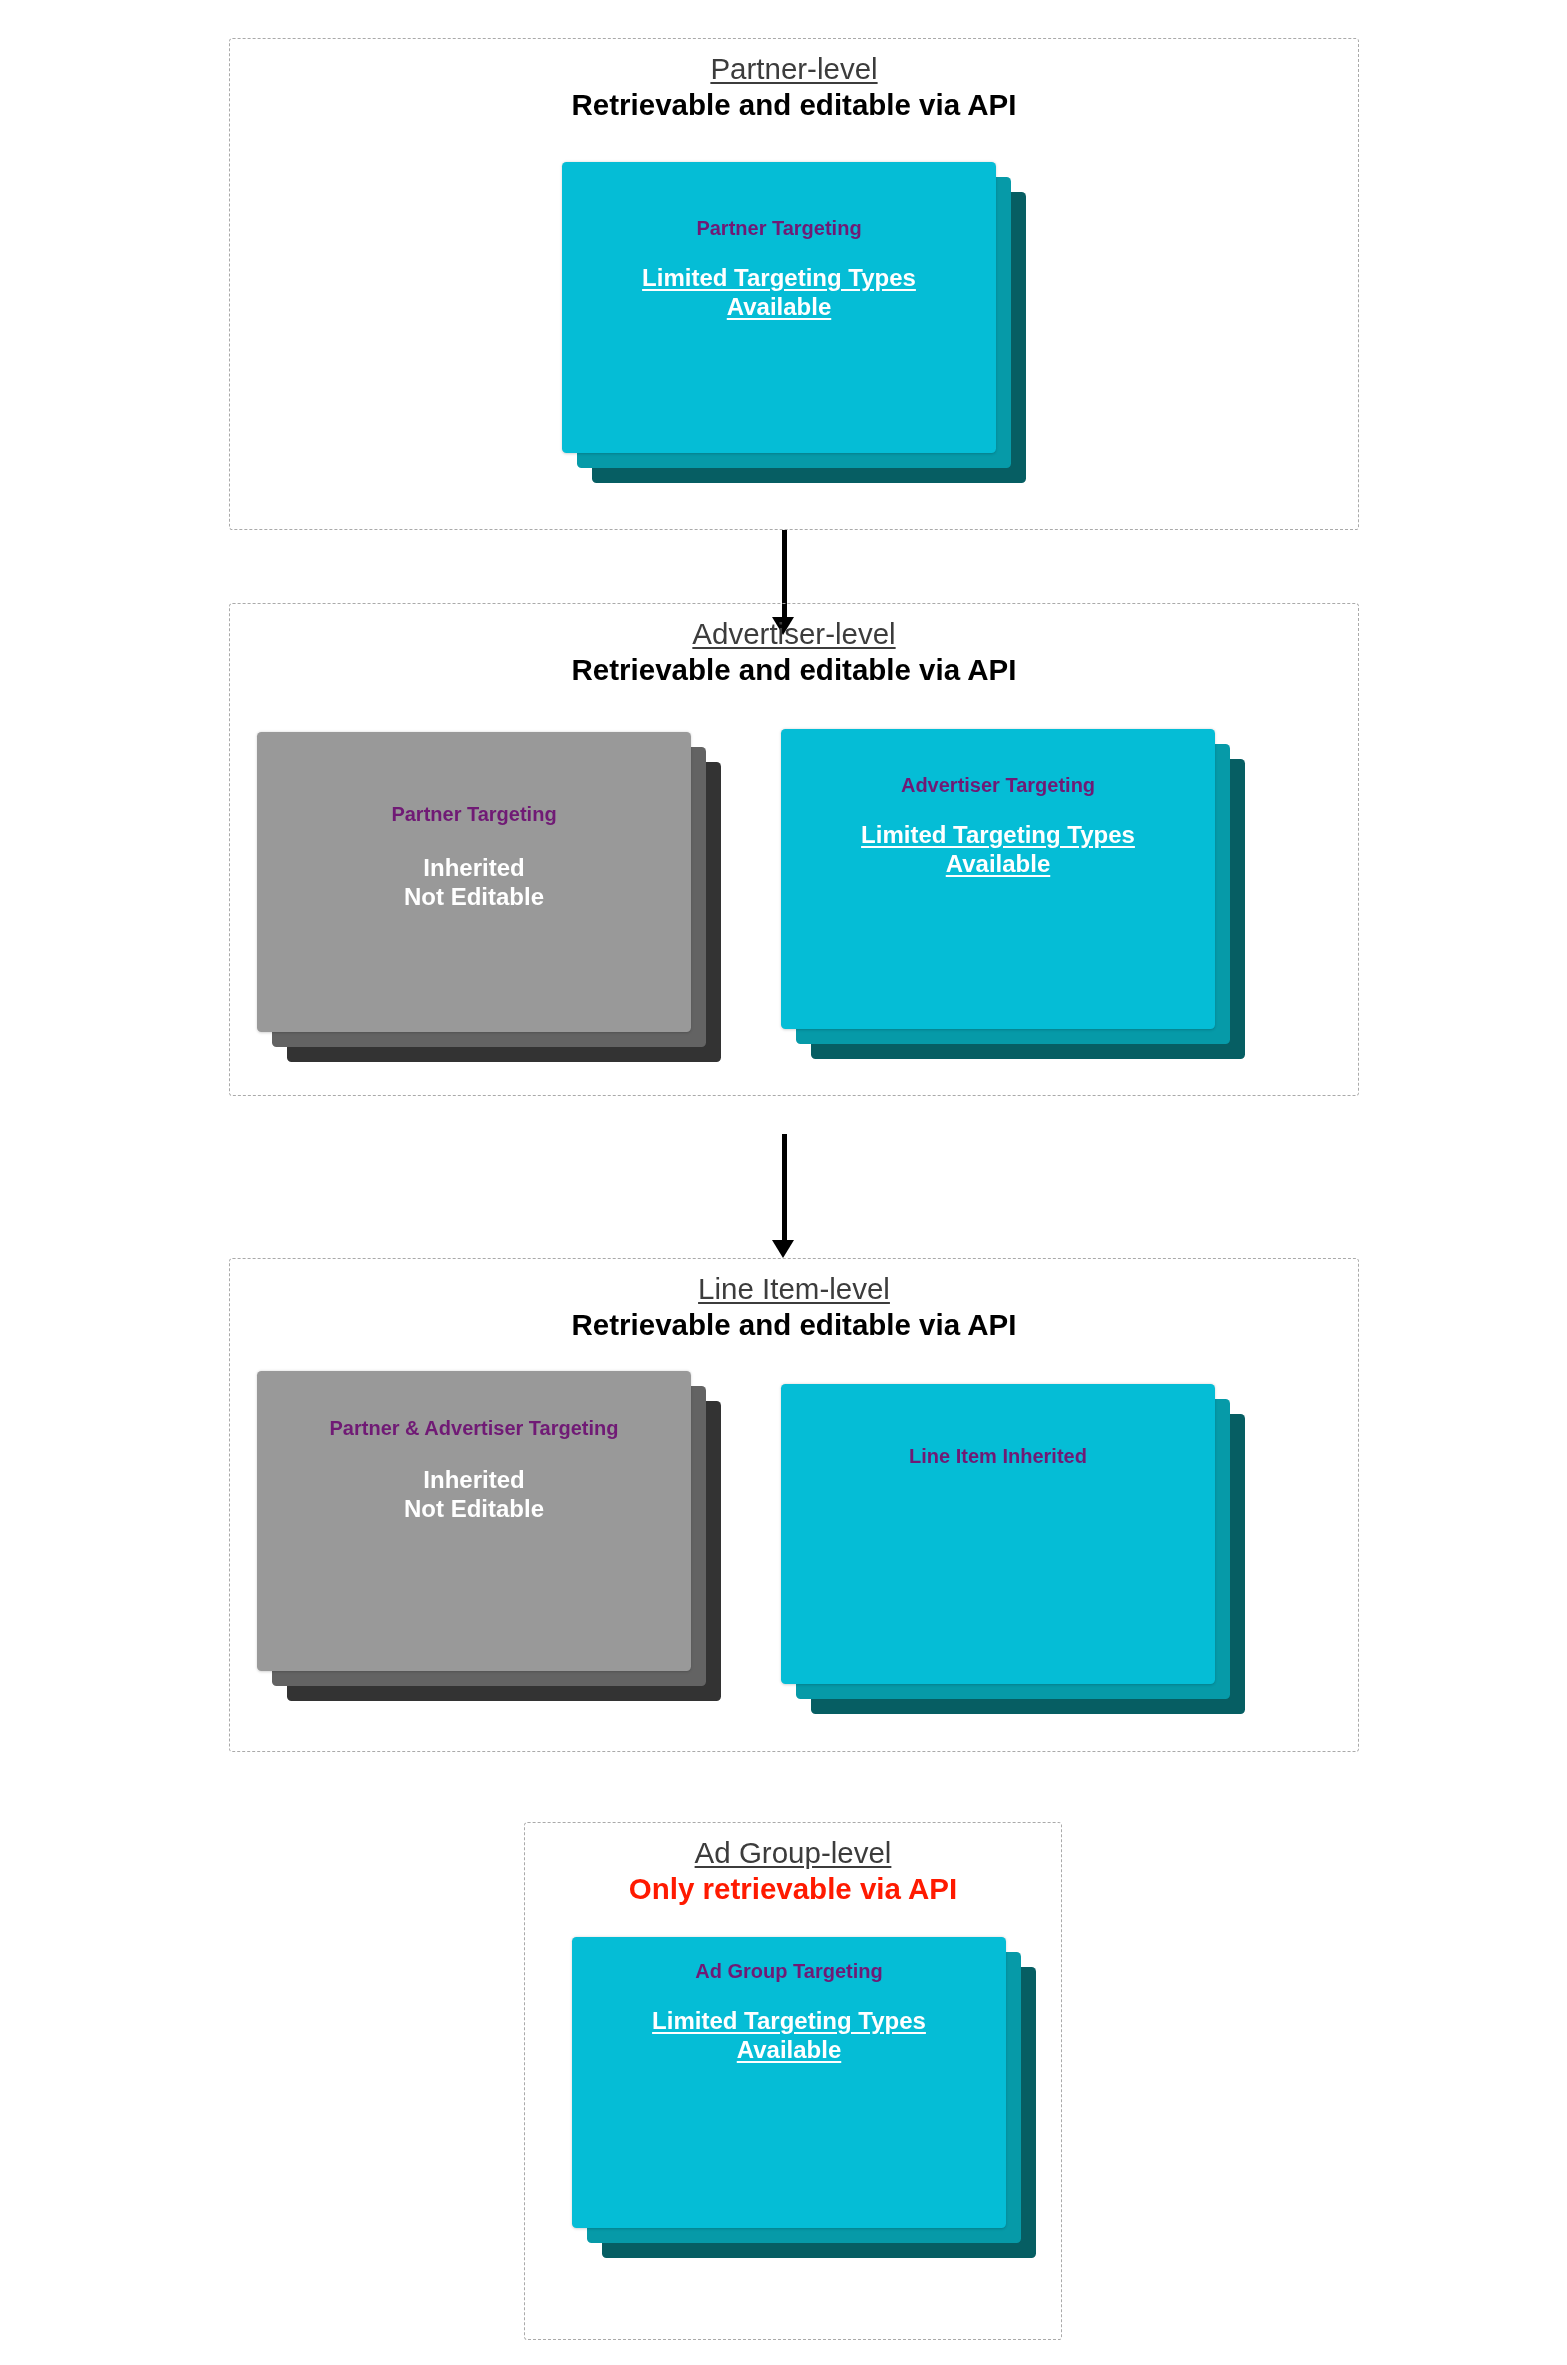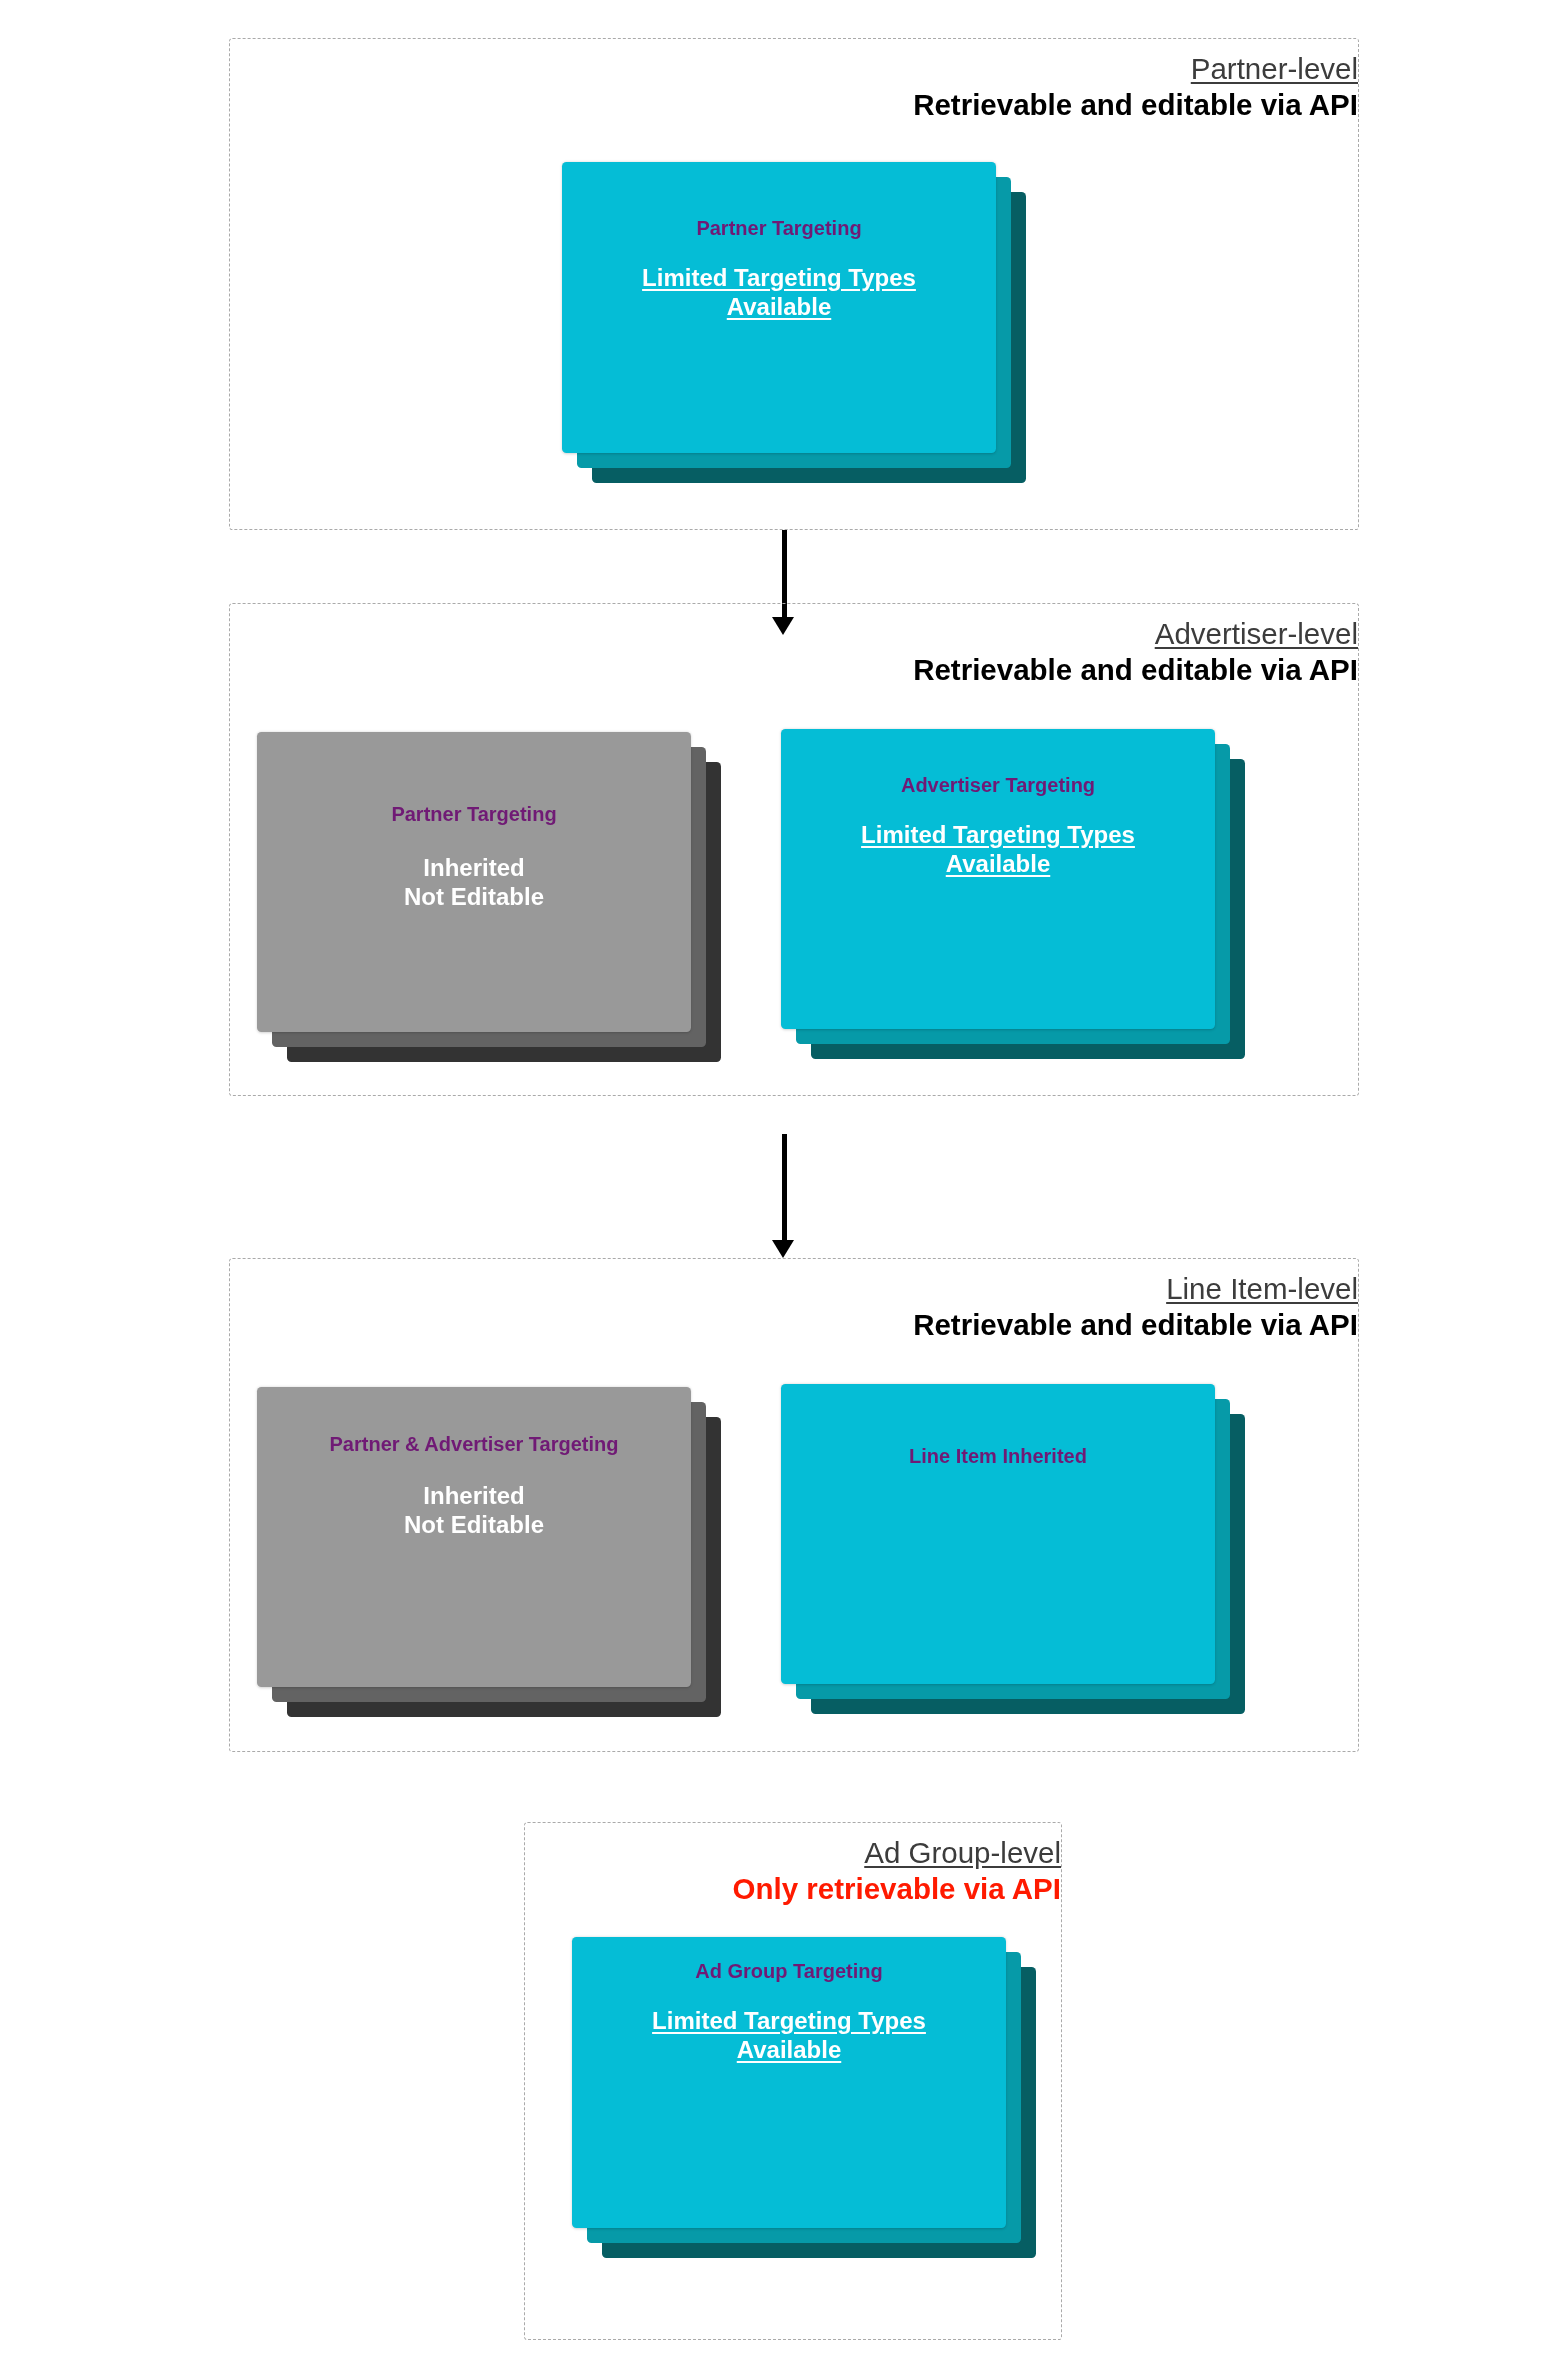--- a/index.html
+++ b/index.html
@@ -22,21 +22,21 @@
     position: absolute;
     border: 1.8px dashed #aaaaaa;
     border-radius: 3.6px;
     background: transparent;
   }
 
   .level-heading {
     position: absolute;
     left: 0;
     right: 0;
-    text-align: right;
+    text-align: center;
     line-height: 1.12;
   }
   .level-name {
     display: block;
     font-size: 29.5px;
     font-weight: 400;
     color: #3c3c3c;
     text-decoration: underline;
     text-underline-offset: 2.7px;
     letter-spacing: 0px;
@@ -168,21 +168,21 @@
     <div class="arrow-head" style="top:106px;"></div>
   </div>
 
   <div class="level-box" style="left:229px; top:1258px; width:1130px; height:494px;">
 
     <div class="level-heading" style="top:12.5px;">
       <span class="level-name">Line Item-level</span>
       <span class="level-api">Retrievable and editable via API</span>
     </div>
 
-    <div class="card-stack" style="left:27px; top:128px; width:380px; height:330px;">
+    <div class="card-stack" style="left:27px; top:112px; width:380px; height:330px;">
       <div class="card-layer back2" style="width:434px; height:300px; background:#333333;"></div>
       <div class="card-layer back1" style="width:434px; height:300px; background:#636363;"></div>
       <div class="card-layer front" style="width:434px; height:300px; background:#999999; padding-top:46px;">
         <div class="card-title" style="max-width:357px;">Partner &amp; Advertiser Targeting</div>
         <div class="card-sub" style="margin-top:25px; white-space:pre-line;">Inherited
 Not Editable</div>
       </div>
     </div>
 
     <div class="card-stack" style="left:551px; top:125px; width:464px; height:330px;">

